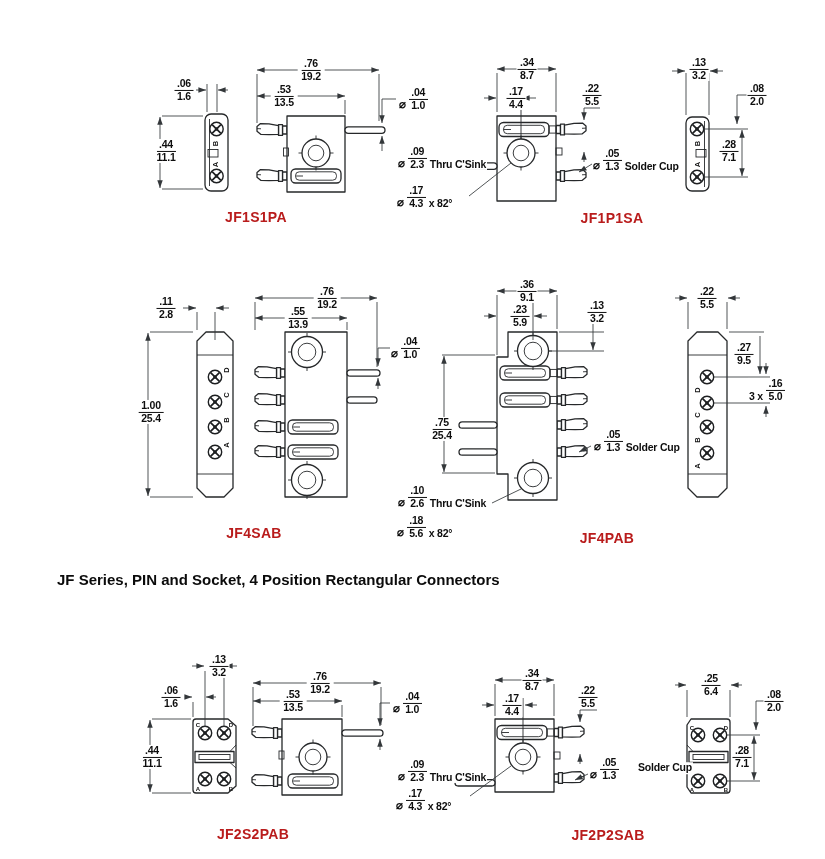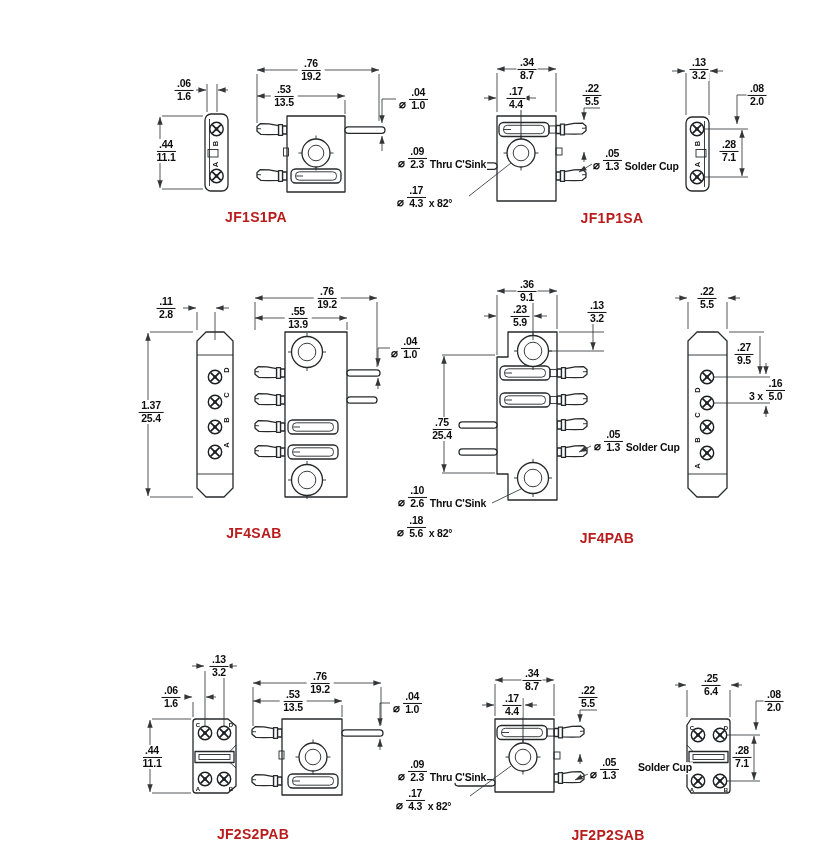--- a/index.html
+++ b/index.html
@@ -306,20 +306,21 @@
     <path class="dl" d="M764,701 H756 V730" marker-end="url(#ar)"></path>
     <path class="dl" d="M727,735 H760 M727,781 H760"></path>
     <line class="dl" x1="754" y1="736" x2="754" y2="780" marker-start="url(#ar)" marker-end="url(#ar)"></line>
     <path class="dl" d="M688,768 H690 V763"></path>
   </g>
 </svg>
 
 <div class="sec" style="left:57px;top:240px">
 </div>
 <div class="sec" style="left:57px;top:571px">
+  <div class="t1">JF Series, PIN and Socket, 4 Position Rectangular Connectors</div>
 </div>
 
 <div class="dname" style="left:256px;top:217px">JF1S1PA</div>
 <div class="dname" style="left:612px;top:218px">JF1P1SA</div>
 <div class="dname" style="left:254px;top:533px">JF4SAB</div>
 <div class="dname" style="left:607px;top:538px">JF4PAB</div>
 <div class="dname" style="left:253px;top:834px">JF2S2PAB</div>
 <div class="dname" style="left:608px;top:835px">JF2P2SAB</div>
 
 <div class="dim c" style="left:184px;top:90px">
@@ -415,21 +416,21 @@
     </div>
 
 <div class="dim c" style="left:166px;top:308px">
       <span class="frac">
         <span class="tv">.11</span>
         <span class="bv">2.8</span>
       </span>
     </div>
 <div class="dim c" style="left:151px;top:412px">
       <span class="frac">
-        <span class="tv">1.37</span>
+        <span class="tv">1.00</span>
         <span class="bv">25.4</span>
       </span>
     </div>
 <div class="dim c" style="left:327px;top:298px">
       <span class="frac">
         <span class="tv">.76</span>
         <span class="bv">19.2</span>
       </span>
     </div>
 <div class="dim c" style="left:298px;top:318px">

